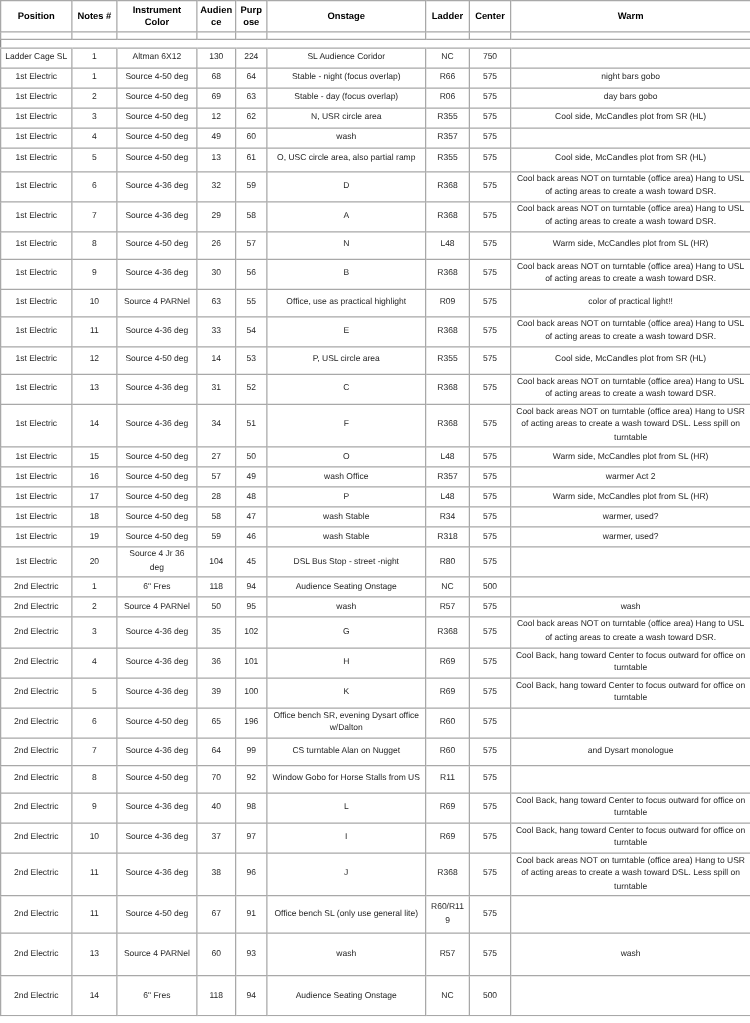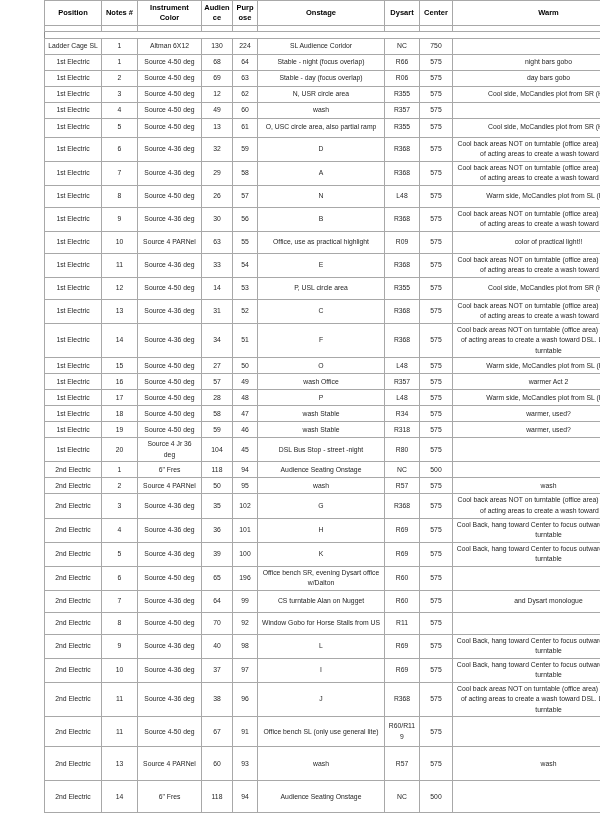--- a/index.html
+++ b/index.html
@@ -1,17 +1,17 @@
 <!DOCTYPE html>
 <html><head>
 <meta charset="utf-8">
 <style>
   html, body { margin:0; padding:0; background:#ffffff; }
   body { font-family:"Liberation Sans", sans-serif; }
-  .sheet { width:516px;margin-left:44px; }
+  .sheet { width:516px; }
   table {
     width:600px;
     border-collapse:collapse;
     table-layout:fixed;
     border:1px solid #8c8c8c;
   }
   th, td {
     border:1px solid #a8a8a8;
     text-align:center;
     vertical-align:middle;
@@ -63,21 +63,21 @@
       <col style="width:192px">
     </colgroup>
     <thead>
       <tr>
         <th>Position</th>
         <th>Notes #</th>
         <th>Instrument Color</th>
         <th>Audience</th>
         <th>Purpose</th>
         <th>Onstage</th>
-        <th>Dysart</th>
+        <th>Ladder</th>
         <th>Center</th>
         <th>Warm</th>
       </tr>
     </thead>
     <tbody id="table-body">
       <tr class="spacer-row">
         <td></td>
           <td></td>
           <td></td>
         <td></td>

